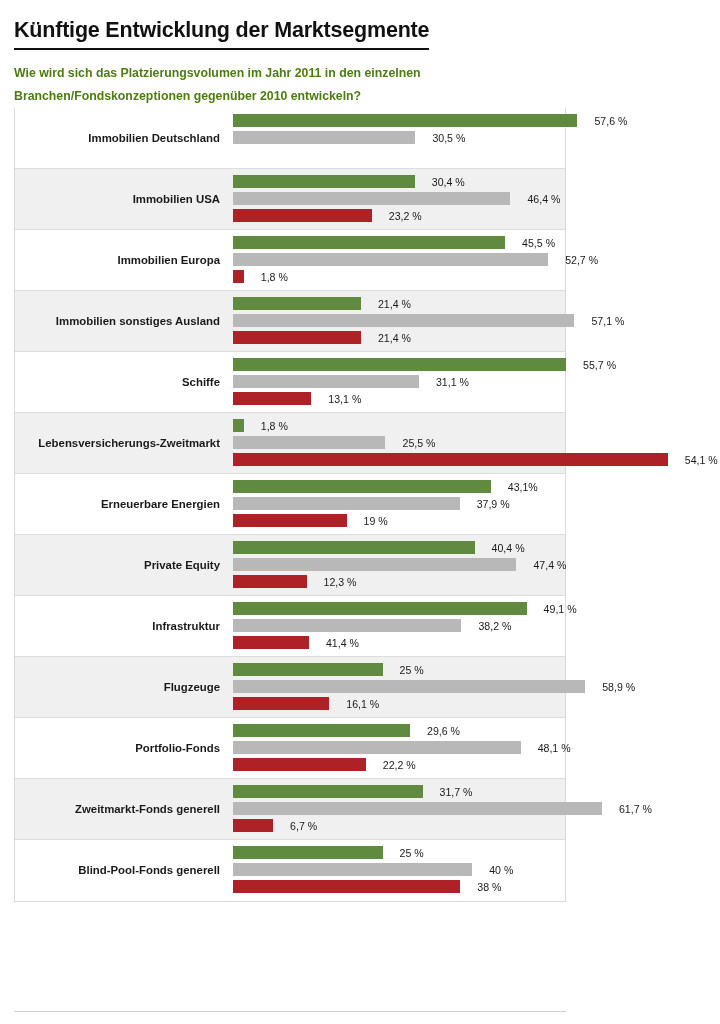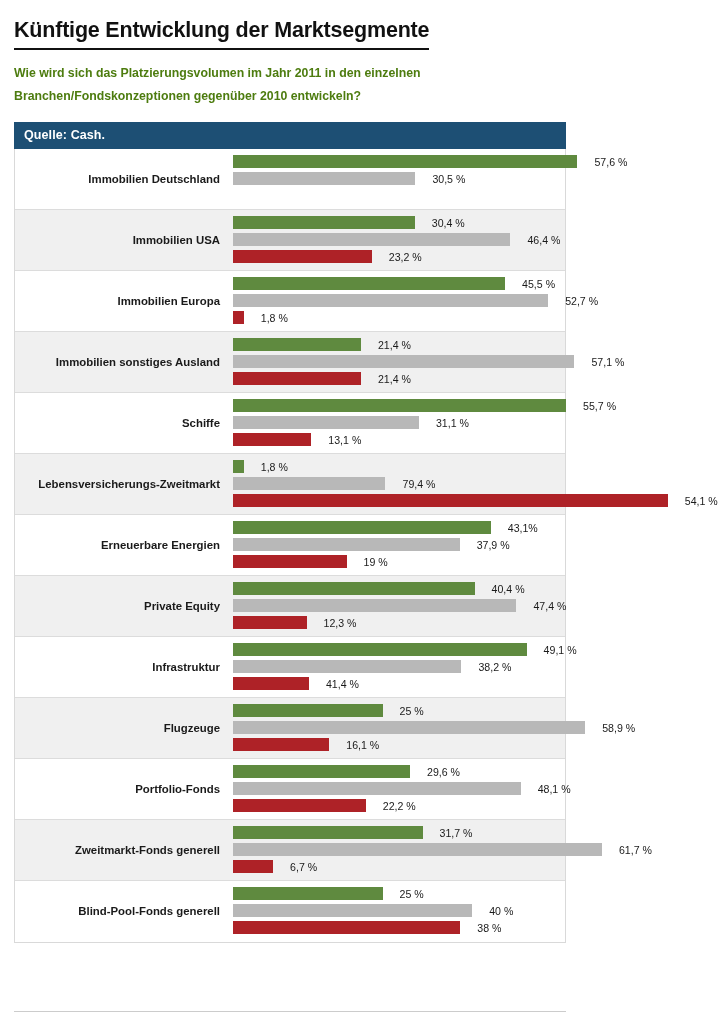--- a/index.html
+++ b/index.html
@@ -143,21 +143,20 @@
 </style>
 </head>
 <body>
 
 <div class="page">
 
   <div class="title">Künftige Entwicklung der Marktsegmente</div>
 
   <div class="subtitle">Wie wird sich das Platzierungsvolumen im Jahr 2011 in den einzelnen Branchen/Fondskonzeptionen gegenüber 2010 entwickeln?</div>
 
-  <div class="source-bar">Quelle: Cash.</div>
 
   <div class="chart" id="chart">
       <div class="row">
         <div class="row-label">Immobilien Deutschland</div>
         <div class="bars">
           <div class="barline">
             <div class="bar up" style="width: 344.448px;"></div>
             <span class="bar-val">57,6 %</span>
           </div>
           <div class="barline">
@@ -236,21 +235,21 @@
       </div>
       <div class="row alt">
         <div class="row-label">Lebensversicherungs-Zweitmarkt</div>
         <div class="bars">
           <div class="barline">
             <div class="bar up" style="width: 10.764px;"></div>
             <span class="bar-val">1,8 %</span>
           </div>
           <div class="barline">
             <div class="bar flat" style="width: 152.49px;"></div>
-            <span class="bar-val">79,4 %</span>
+            <span class="bar-val">25,5 %</span>
           </div>
           <div class="barline">
             <div class="bar down" style="width: 434.746px;"></div>
             <span class="bar-val">54,1 %</span>
           </div>
         </div>
       </div>
       <div class="row">
         <div class="row-label">Erneuerbare Energien</div>
         <div class="bars">

